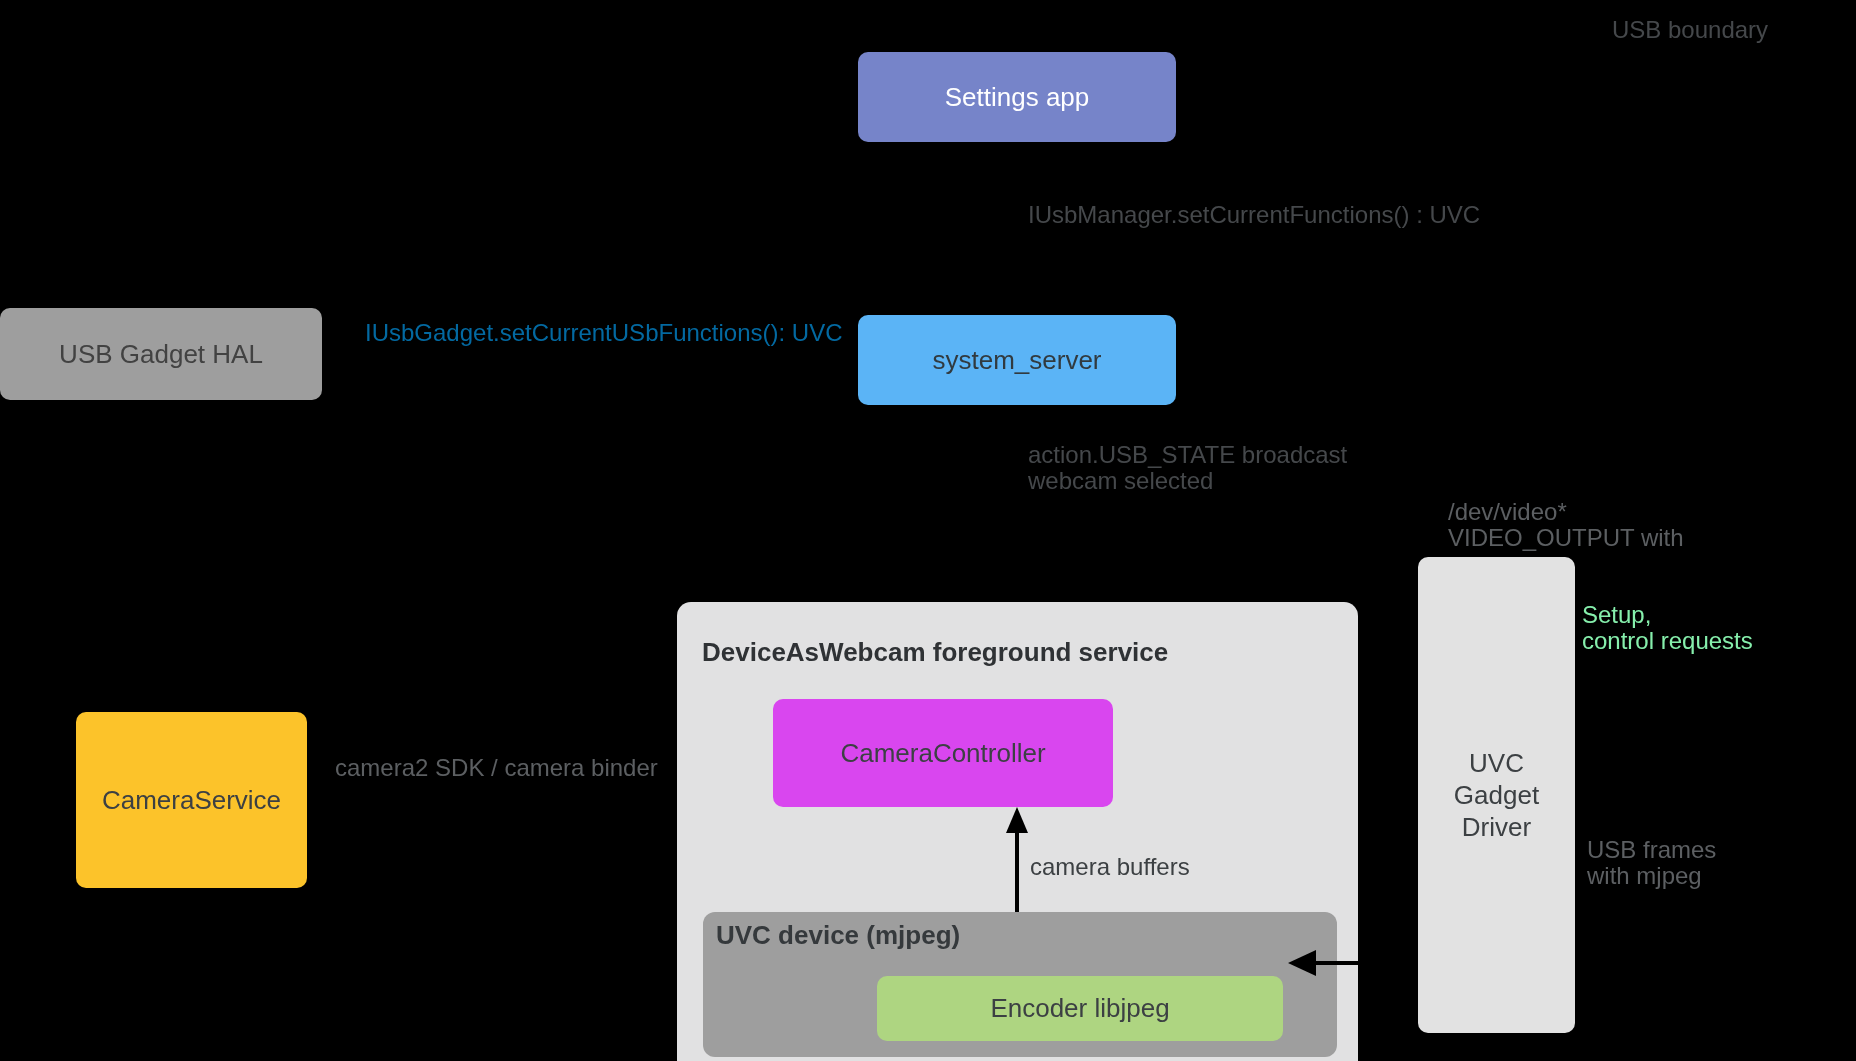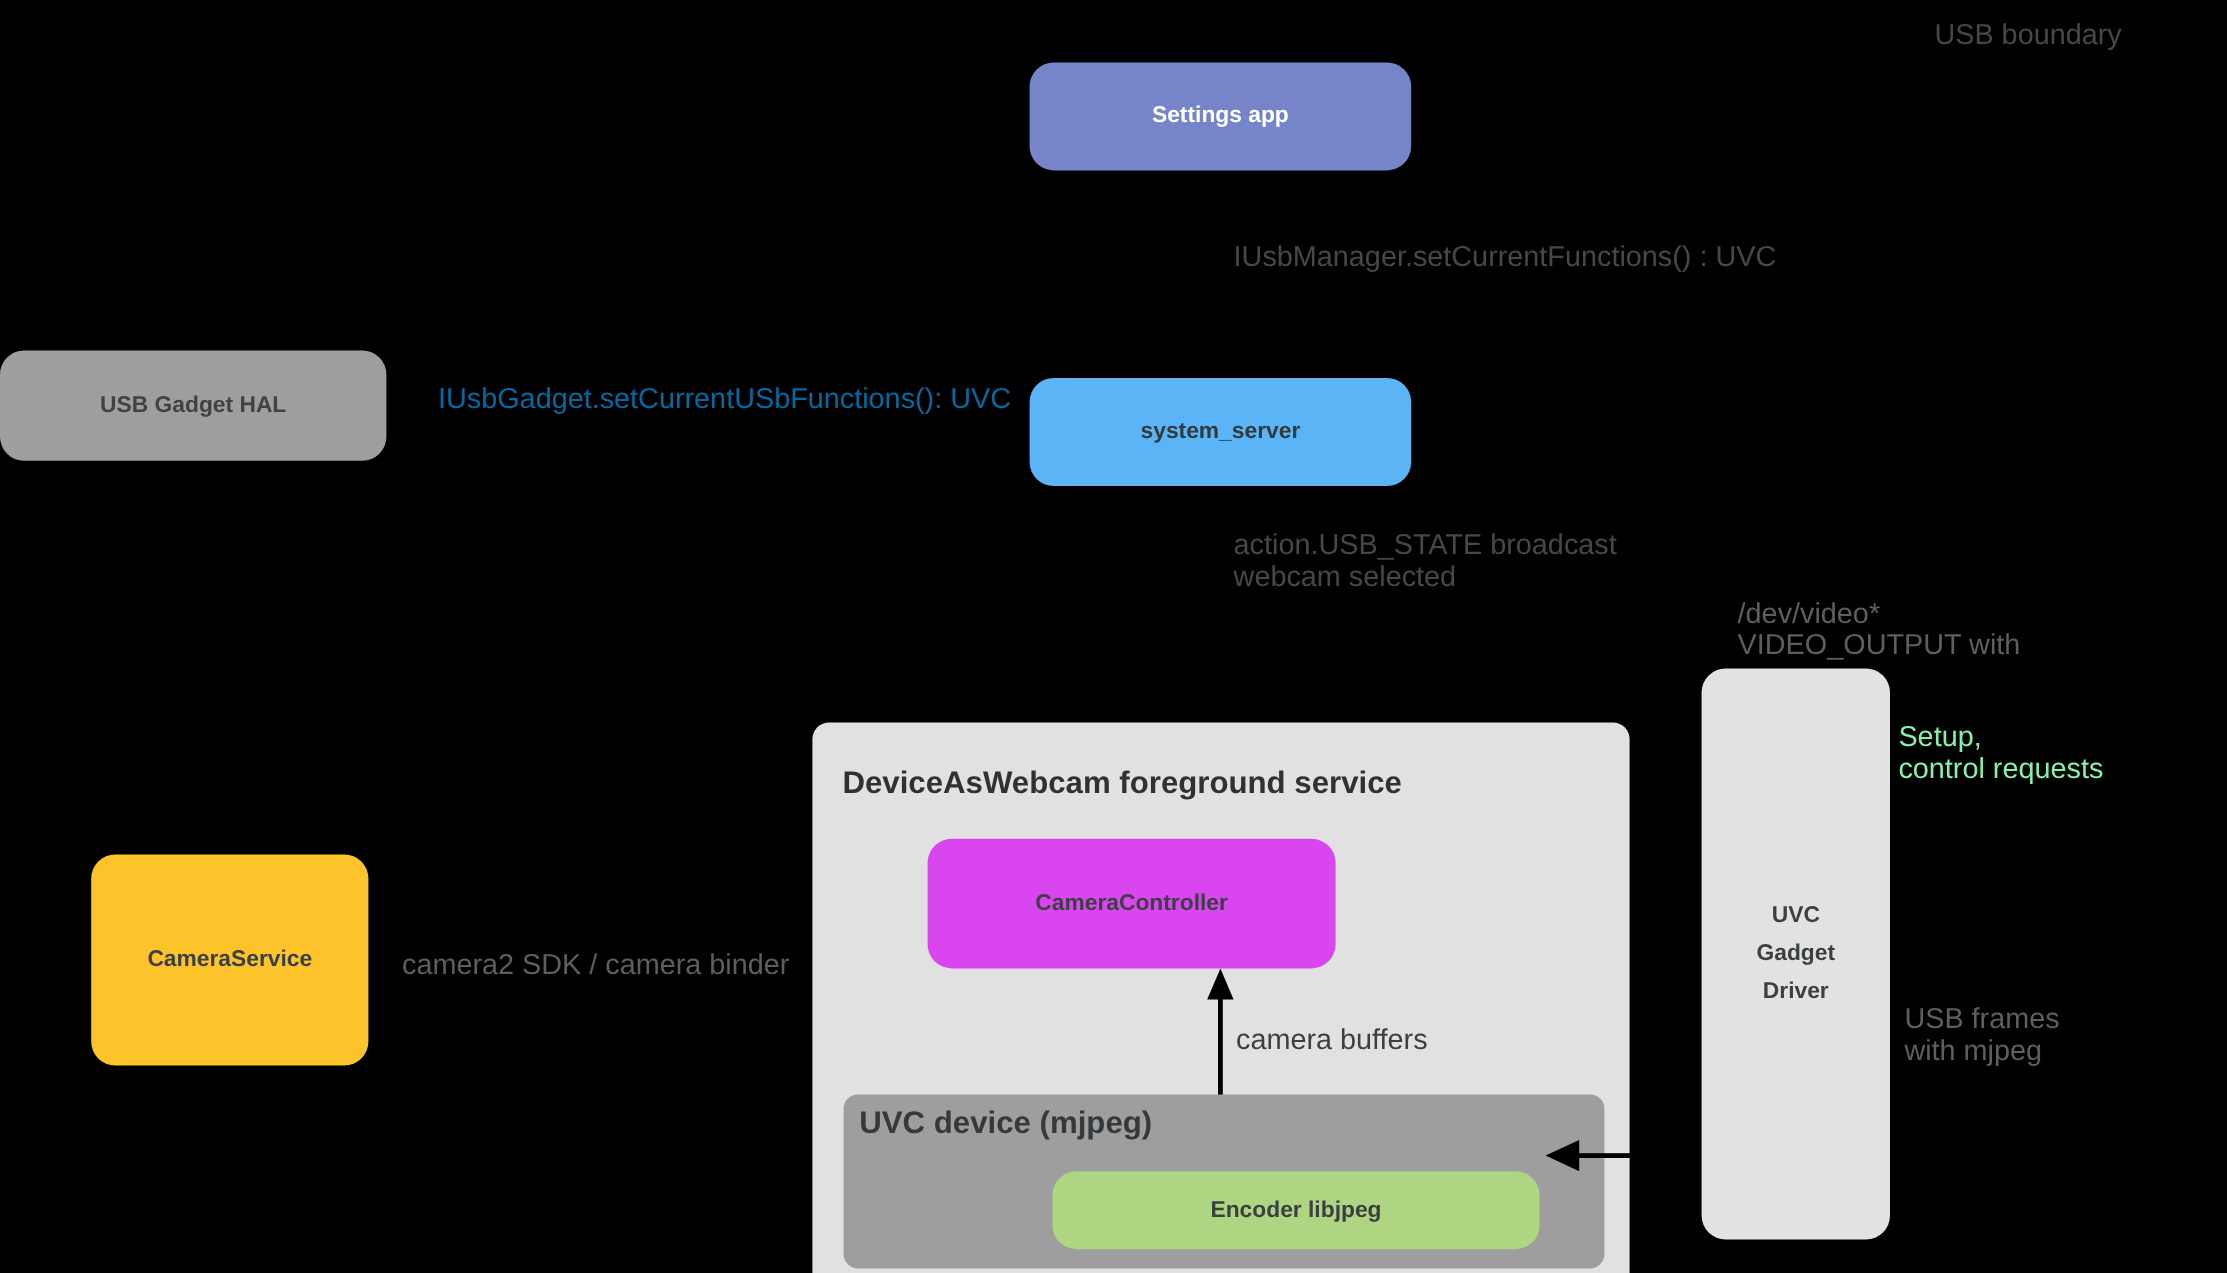--- a/index.html
+++ b/index.html
@@ -3,40 +3,40 @@
 <meta charset="utf-8">
 <style>
   html,body{margin:0;padding:0;background:#000;}
   #stage{
     position:relative;width:1856px;height:1061px;background:#000;overflow:hidden;
     font-family:"Liberation Sans","DejaVu Sans",sans-serif;
   }
   
   .box{
     position:absolute;display:flex;align-items:center;justify-content:center;
-    border-radius:20px;font-size:19px;text-align:center;white-space:pre-line;font-weight:bold;
+    border-radius:10px;font-size:26px;text-align:center;white-space:pre-line;
   }
   
   .container{position:absolute;border-radius:14px;}
   .container-title{position:absolute;font-size:26px;font-weight:bold;white-space:nowrap;}
   
   .lbl{position:absolute;font-size:24px;line-height:26px;white-space:pre-line;}
   
   .shaft-v{position:absolute;width:4px;}
   .shaft-h{position:absolute;height:4px;}
   .head{position:absolute;width:0;height:0;}
   .head-up{border-left:11px solid transparent;border-right:11px solid transparent;border-bottom:26px solid #000;}
   .head-down{border-left:11px solid transparent;border-right:11px solid transparent;border-top:26px solid #000;}
   .head-left{border-top:13px solid transparent;border-bottom:13px solid transparent;border-right:28px solid #000;}
   .head-right{border-top:13px solid transparent;border-bottom:13px solid transparent;border-left:28px solid #000;}
 
   
   #settings-app{left:858px;top:52px;width:318px;height:90px;}
   #system-server{left:858px;top:315px;width:318px;height:90px;justify-content:center;}
-  #usb-gadget-hal{left:0px;top:292px;width:322px;height:92px;}
+  #usb-gadget-hal{left:0px;top:308px;width:322px;height:92px;}
   #camera-service{left:76px;top:712px;width:231px;height:176px;}
 
   #webcam-container{left:677px;top:558px;width:681px;height:479px;margin-top:44px;}
   #webcam-title{left:25px;top:35px;}
   #camera-controller{left:96px;top:97px;width:340px;height:108px;}
   #uvc-native{left:26px;top:310px;width:634px;height:145px;border-radius:12px;}
   #uvc-native-title{left:13px;top:8px;}
   #encoder{left:174px;top:64px;width:406px;height:65px;}
 
   #uvc-driver{left:1418px;top:557px;width:157px;height:476px;line-height:32px;}
@@ -102,21 +102,21 @@
     <span>system_server</span>
   </div>
 
   <div class="lbl" id="usb-state-lbl" style="color: rgb(69, 72, 75);">action.USB_STATE broadcast
 webcam selected</div>
 
   <div class="box" id="camera-service" style="background: rgb(252, 195, 42); color: rgb(60, 64, 67);">
     <span>CameraService</span>
   </div>
 
-  <div class="lbl" id="camera-sdk-lbl" style="color: rgb(92, 95, 98); margin-top: 37px;">camera2 SDK / camera binder</div>
+  <div class="lbl" id="camera-sdk-lbl" style="color: rgb(92, 95, 98);">camera2 SDK / camera binder</div>
 
   <div class="container" id="webcam-container" style="background: rgb(225, 225, 226);">
     <div class="container-title" id="webcam-title" style="color: rgb(47, 50, 53);">DeviceAsWebcam foreground service</div>
 
     <div class="box" id="camera-controller" style="background: #d946ef; color: rgb(60, 64, 67);">
       <span>CameraController</span>
     </div>
 
     <div class="shaft-v" id="cb-arrow-shaft" style="background: rgb(0, 0, 0);"></div>
     <div class="head head-up" id="cb-arrow-head-up" style="border-bottom-color: rgb(0, 0, 0);"></div>

